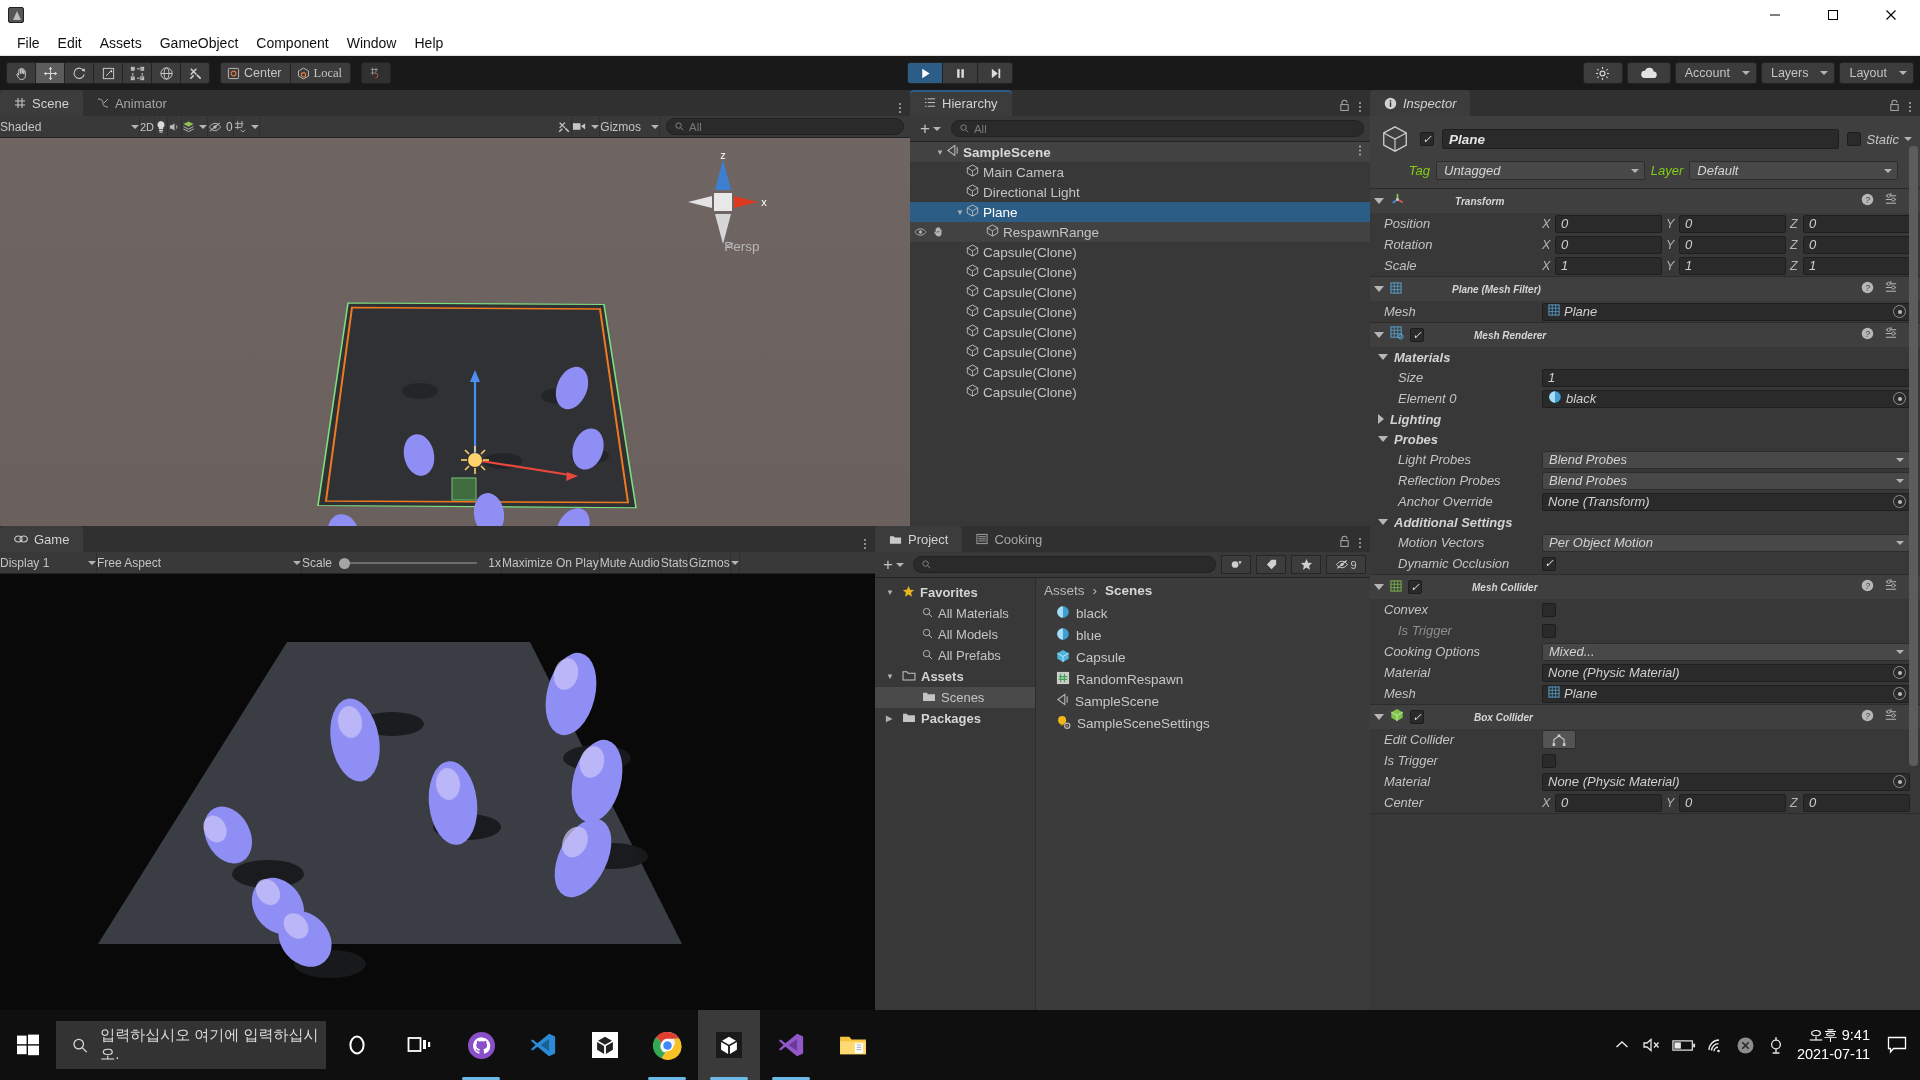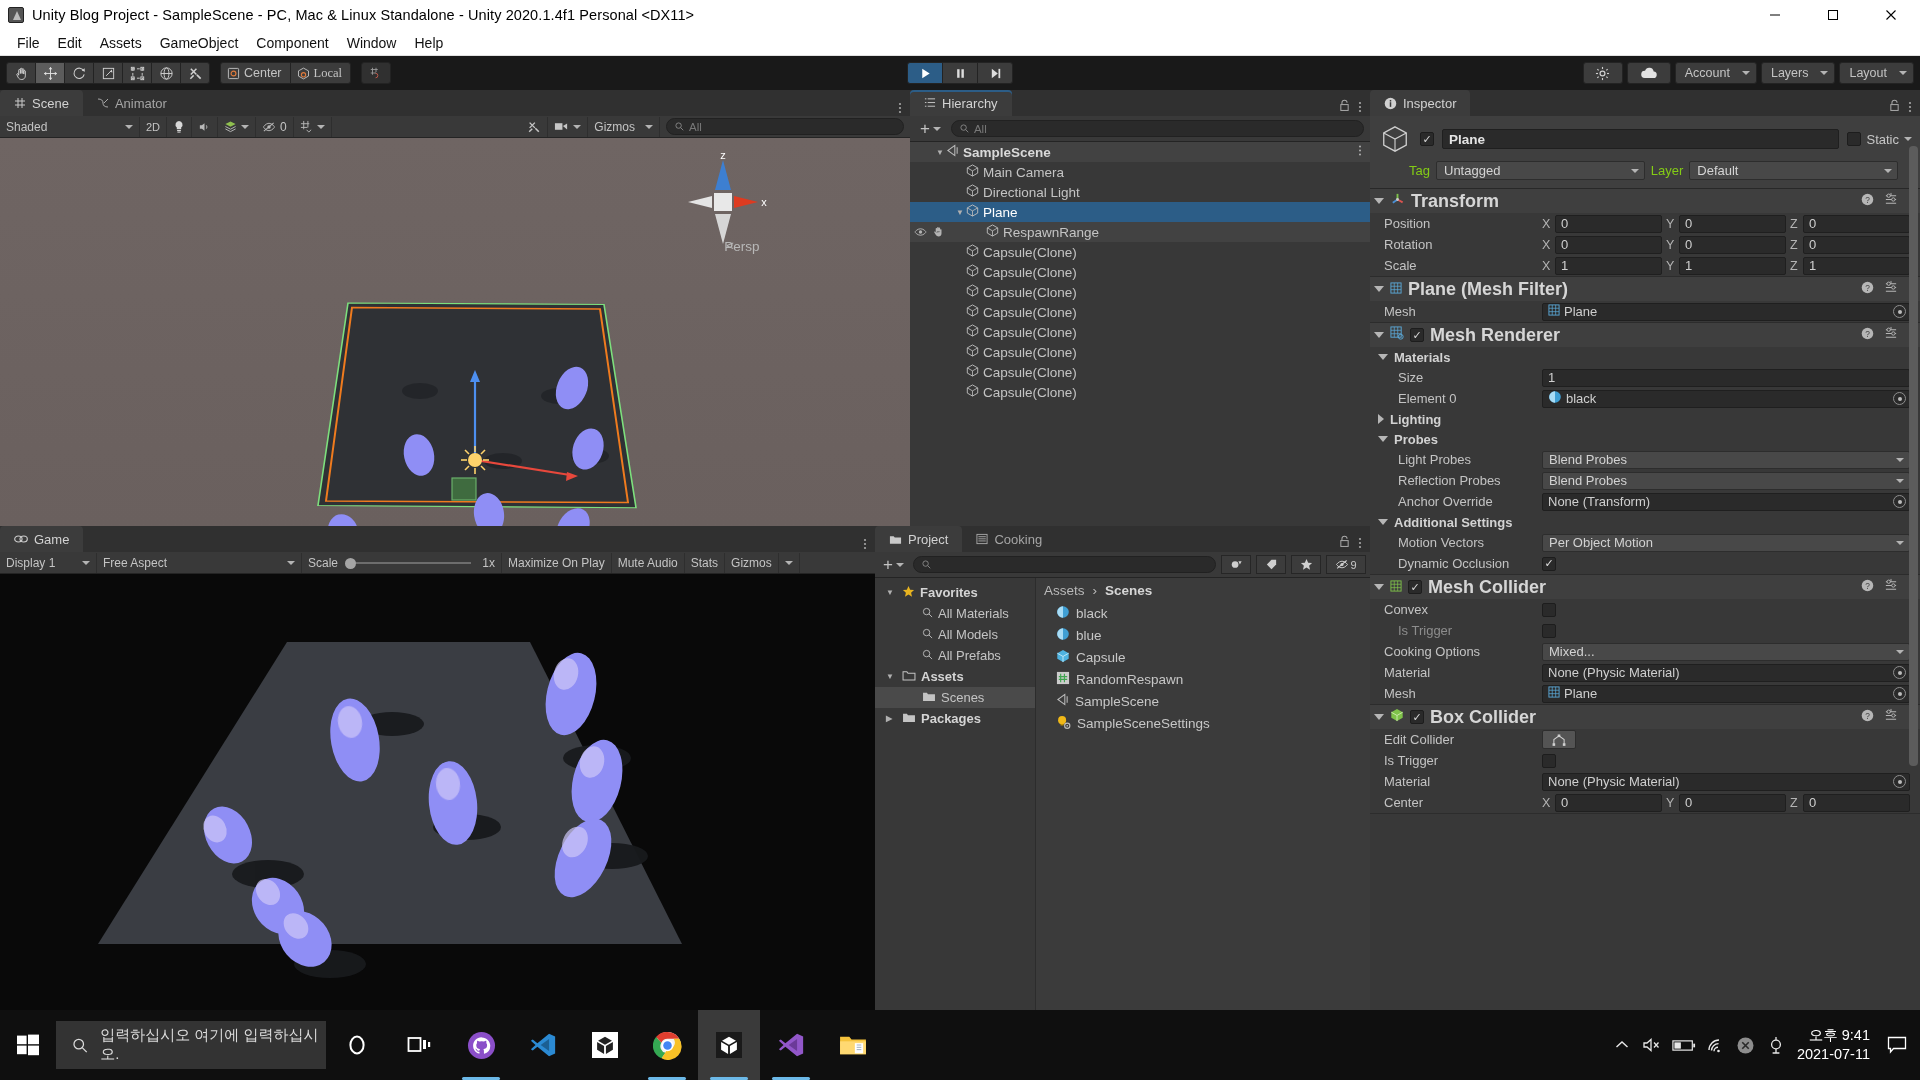--- a/index.html
+++ b/index.html
@@ -58,21 +58,21 @@
   .tab { height:26px; padding:0 14px; display:flex; align-items:center; gap:6px;
     font-size:13px; color:#a5a5a5; background:transparent; border-radius:4px 4px 0 0; }
   .tab.active { background:#3c3c3c; color:#d2d2d2; }
   .tab.sel-top { box-shadow: inset 0 2px 0 0 #2c5d87; }
   .tabrow .tr-right { margin-left:auto; display:flex; align-items:center; gap:8px;
     padding-right:8px; color:#a0a0a0; }
   .kebab { font-size:13px; letter-spacing:0; line-height:10px; width:4px; }
 
   .subbar { height:22px; background:#393939; display:flex; align-items:center;
     border-bottom:1px solid #242424; }
-  .sb-item { height:20px; display:flex; align-items:center; padding:0 6px;
+  .sb-item { height:20px; display:flex; align-items:center; padding:0 0;
     color:#c4c4c4; font-size:12px; border-right:1px solid #2e2e2e; gap:4px; }
 
   
   .searchfield { height:17px; background:#2a2a2a; border:1px solid #212121;
     border-radius:9px; display:flex; align-items:center; padding:0 8px; gap:5px;
     color:#787878; font-size:11.5px; }
 
   
   #sceneview { position:absolute; left:0; top:0; width:910px; height:436px; }
   #scene-canvas { position:absolute; left:0; top:48px; width:910px; height:388px;
@@ -119,41 +119,41 @@
     font-size:13.5px; color:#b9b9b9; }
   .crumb .cur { color:#d6d6d6; font-weight:bold; }
   .asset { height:22px; display:flex; align-items:center; gap:6px; padding-left:20px;
     font-size:13.5px; color:#c7c7c7; }
   .pstatus { height:22px; background:#383838; display:flex; align-items:center;
     justify-content:center; }
   .pslider { width:600px; height:12px; position:relative; }
 
   
   #inspector { position:absolute; left:1370px; top:0; width:550px; height:920px;
-    background:#383838; }
+    background:#383838;font-style:italic; }
   #insp-body { position:absolute; top:26px; left:0; right:0; bottom:0; overflow:hidden; }
   .insp-header { background:#3f3f3f; padding:6px 8px 8px 8px; border-bottom:1px solid #282828; }
   .ih-row1 { display:flex; align-items:center; gap:8px; }
   .ih-cube { width:34px; height:34px; display:flex; align-items:center; justify-content:center; }
   .chk { width:14px; height:14px; background:#2a2a2a; border:1px solid #1d1d1d; border-radius:2px;
     display:flex; align-items:center; justify-content:center; color:#d8d8d8; font-size:11px; }
   .namefield { flex:1; height:20px; background:#2a2a2a; border:1px solid #1f1f1f;
     border-radius:2px; display:flex; align-items:center; padding:0 6px; color:#e4e4e4;
     font-size:13.5px; font-weight:bold; }
   .staticbox { display:flex; align-items:center; gap:5px; color:#c6c6c6; font-size:13px; }
   .ih-row2 { display:flex; align-items:center; gap:6px; margin-top:5px; }
   .ih-row2 .lab { font-size:13px; color:#84cc16; }
   .selfield { height:19px; background:#484848; border:1px solid #2d2d2d; border-radius:2px;
     display:flex; align-items:center; padding:0 5px 0 7px; font-size:13px; color:#d4d4d4; }
   .selfield .caret { margin-left:auto; }
 
   .comp { border-bottom:1px solid #2c2c2c; }
   .comp-head { height:24px; display:flex; align-items:center; gap:6px; padding:0 8px 0 4px;
     background:#3f3f3f; }
-  .comp-head .title { font-size:18px; color:#d6d6d6; font-weight:bold; }
+  .comp-head .title { font-size:10px; color:#d6d6d6; font-weight:bold;margin-left:44px; }
   .comp-head .hright { margin-left:auto; display:flex; align-items:center; gap:10px;
     color:#b2b2b2; }
   .tri { width:0;height:0;border-left:5px solid transparent;border-right:5px solid transparent;
     border-top:6px solid #b6b6b6; }
   .tri-r { width:0;height:0;border-top:5px solid transparent;border-bottom:5px solid transparent;
     border-left:6px solid #b6b6b6; }
   .frow { height:21px; display:flex; align-items:center; padding-left:14px; font-size:13px;
     color:#c3c3c3; }
   .frow .flabel { width:158px; flex-shrink:0; }
   .frow .flabel.ind { padding-left:14px; }
@@ -206,21 +206,20 @@
     align-items:center; height:26px; }
   .traysm { width:28px; height:26px; display:flex;align-items:center;justify-content:center; }
 
   .bold { font-weight:bold; }
 </style>
 </head>
 <body>
 
 <div id="titlebar">
   <div class="tb-icon"></div>
-  <div class="tb-title">Unity Blog Project - SampleScene - PC, Mac &amp; Linux Standalone - Unity 2020.1.4f1 Personal &lt;DX11&gt;</div>
   <div class="wbtns">
     <div class="wbtn">
       <svg width="12" height="12" viewBox="0 0 12 12">
           <path d="M1 6 H11" stroke="#000" stroke-width="1"></path>
         </svg>
     </div>
     <div class="wbtn">
       <svg width="12" height="12" viewBox="0 0 12 12">
           <rect x="1.5" y="1.5" width="9" height="9" fill="none" stroke="#000" stroke-width="1"></rect>
         </svg>

